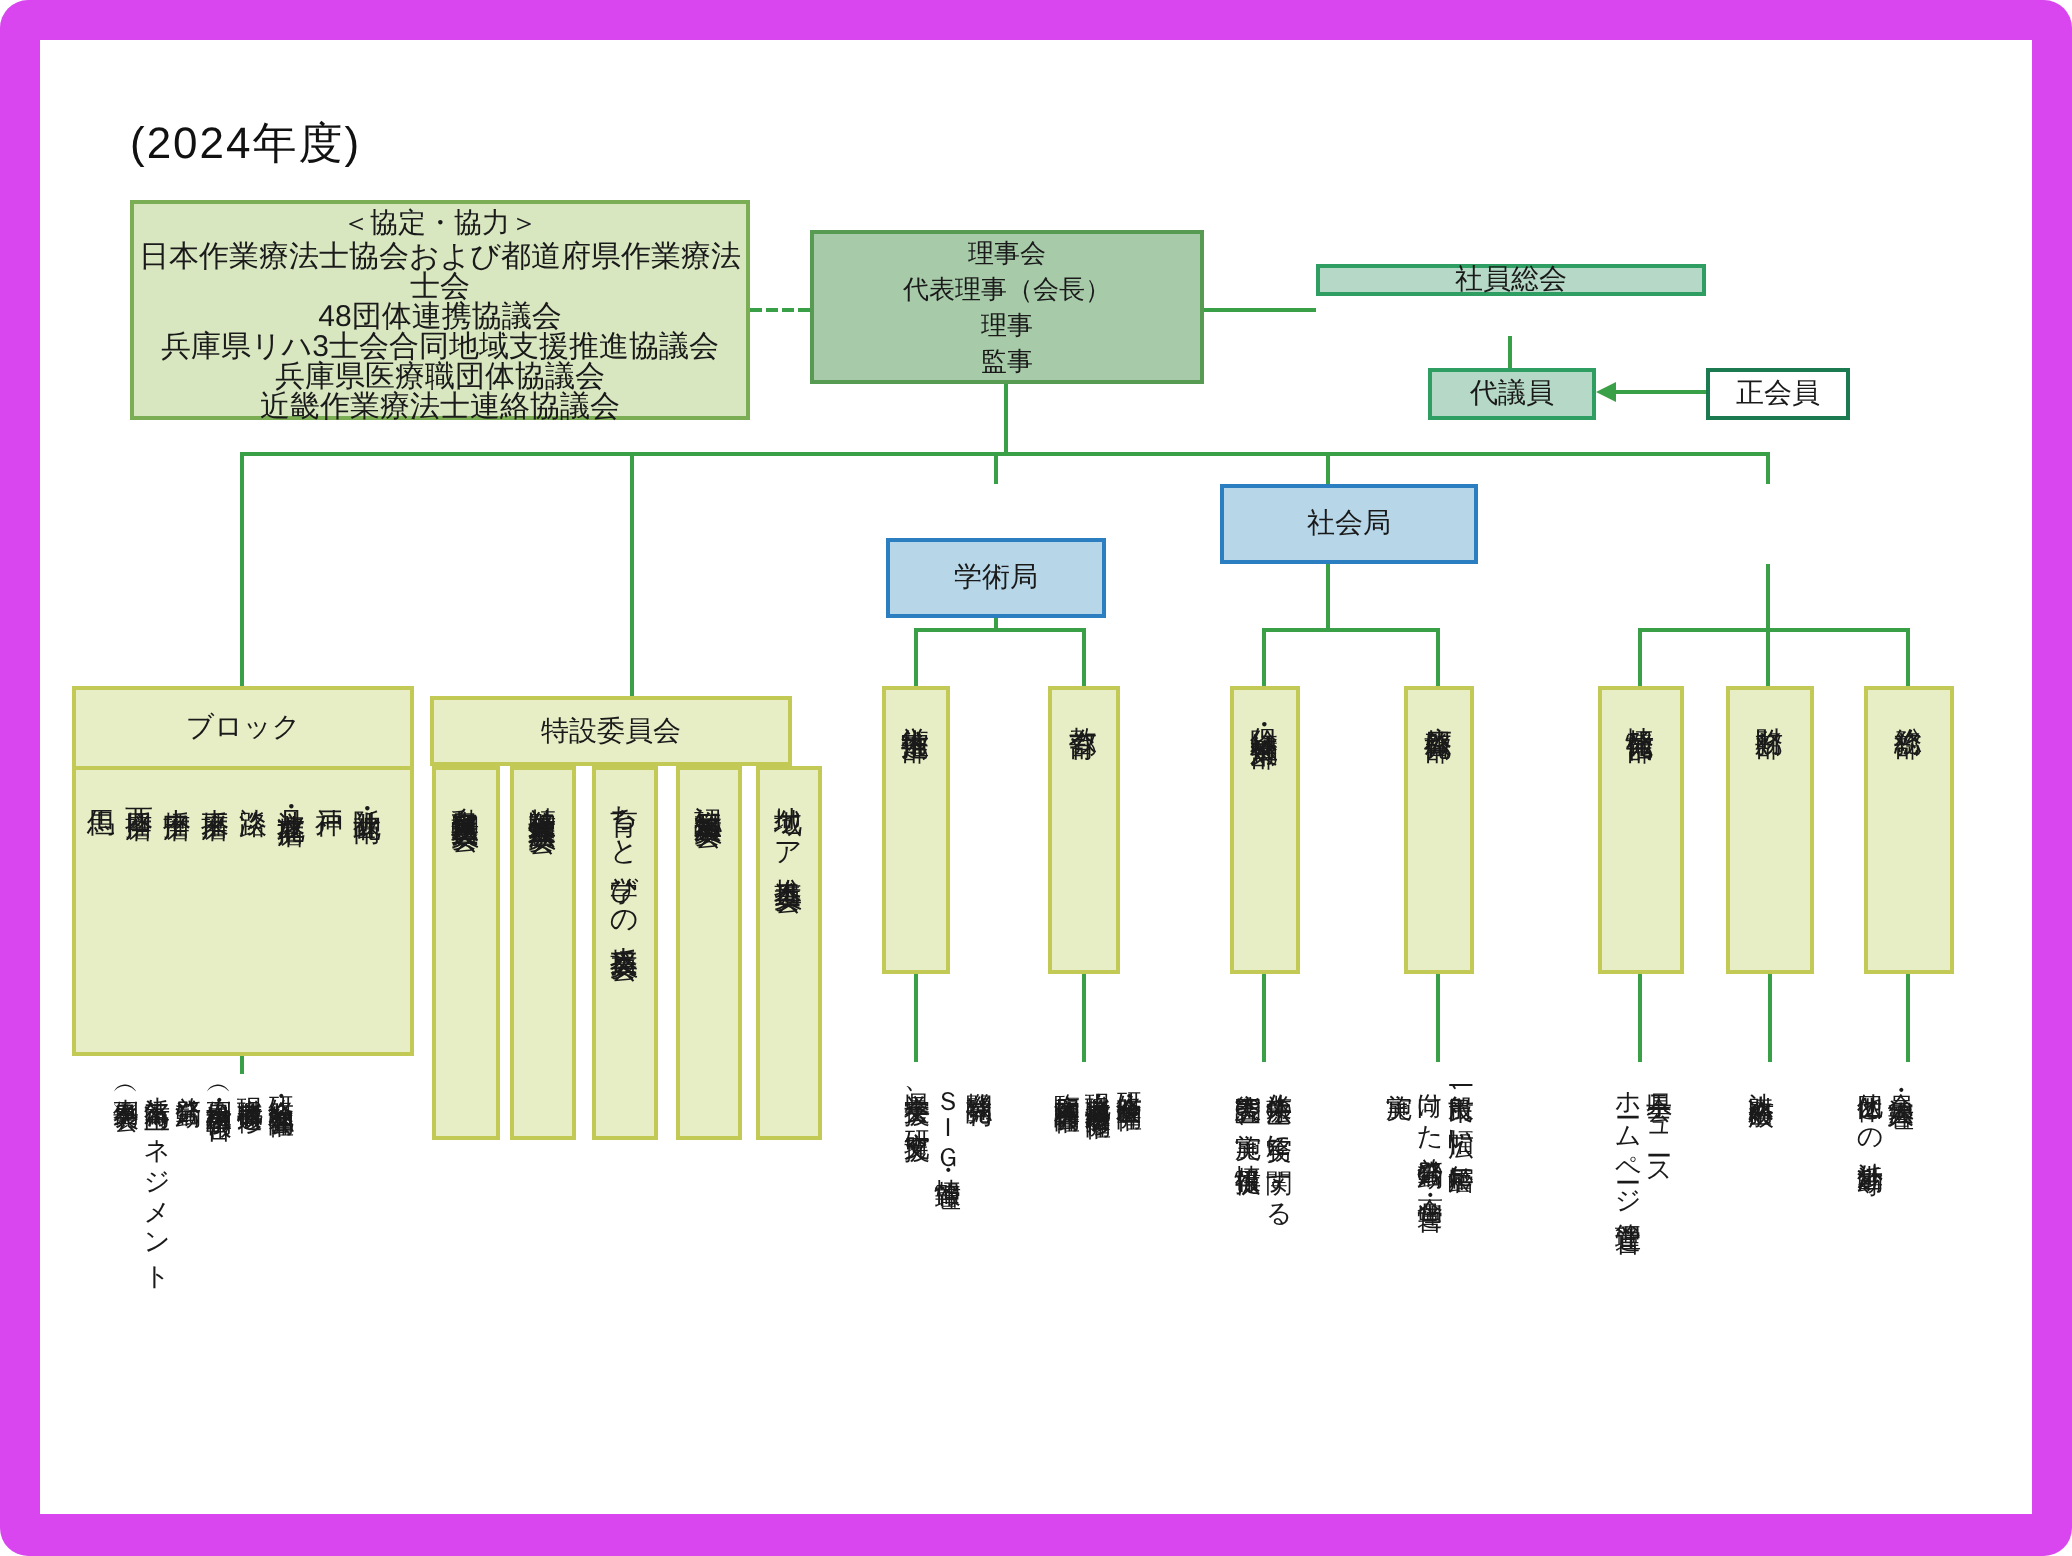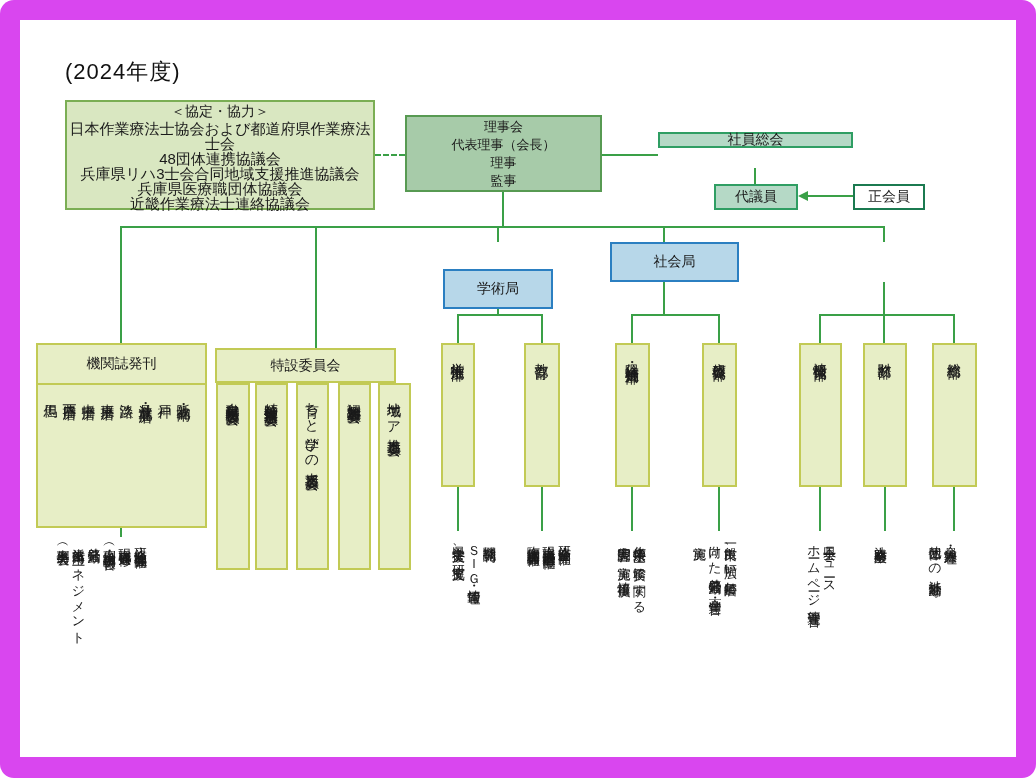--- a/index.html
+++ b/index.html
@@ -94,21 +94,21 @@
   <div class="abs box teal" style="left:658px;top:132px;width:195px;height:16px;">社員総会</div>
 
   <div class="abs box teal" style="left:714px;top:184px;width:84px;height:26px;">代議員</div>
 
   <div class="abs box white-box" style="left:853px;top:184px;width:72px;height:26px;">正会員</div>
 
   <div class="abs box bureau" style="left:443px;top:242px;width:110px;height:40px;margin-top:27px;">学術局</div>
   <div class="abs box bureau" style="left:610px;top:242px;width:129px;height:40px;">社会局</div>
 
   <div class="abs yg block-box" style="left:36px;top:343px;width:171px;height:185px;">
-    <div class="block-head">機関誌発刊</div>
+    <div class="block-head">ブロック</div>
     <div class="block-body">阪神北・南
 神戸
 丹波・北播磨
 淡路
 東播磨
 中播磨
 西播磨
 但馬</div>
   </div>
 

